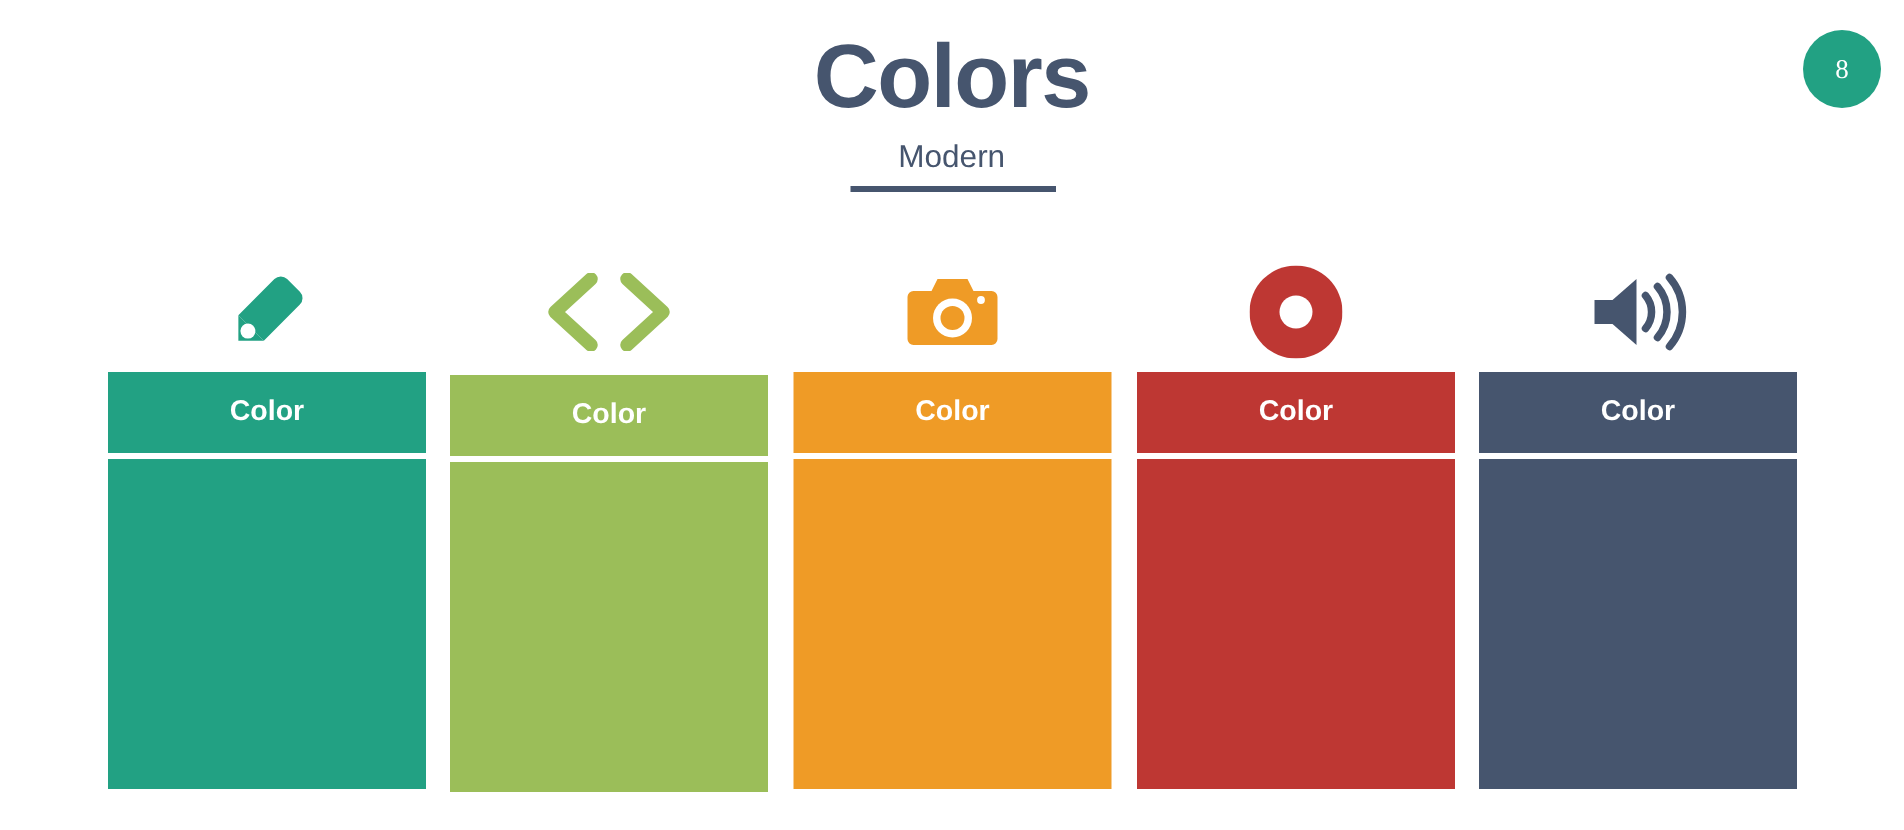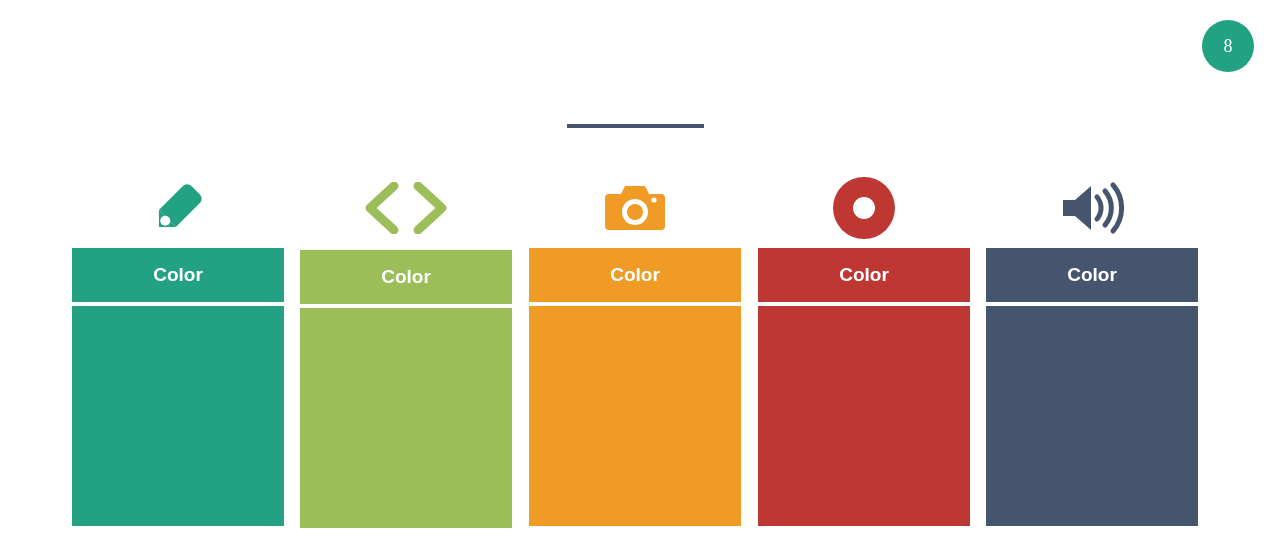--- a/index.html
+++ b/index.html
@@ -123,20 +123,24 @@
   }
 
   
   .col-1 .swatch-card { margin-top: 2px; }
   .col-2 .swatch-card { margin-top: 0px; }
 </style>
 </head>
 <body>
 
 <div id="slide-header">
+  <div id="title-block">
+    <div id="page-title">Colors</div>
+    <div id="page-subtitle">Modern</div>
+  </div>
   <div id="title-divider"></div>
   <div id="page-badge">8</div>
 </div>
 
 <div id="columns">
 
   <div class="column col-0">
     <div class="icon-wrap">
       <svg width="58" height="58" viewBox="0 0 58 58">
         <g transform="rotate(45 29 29)">

